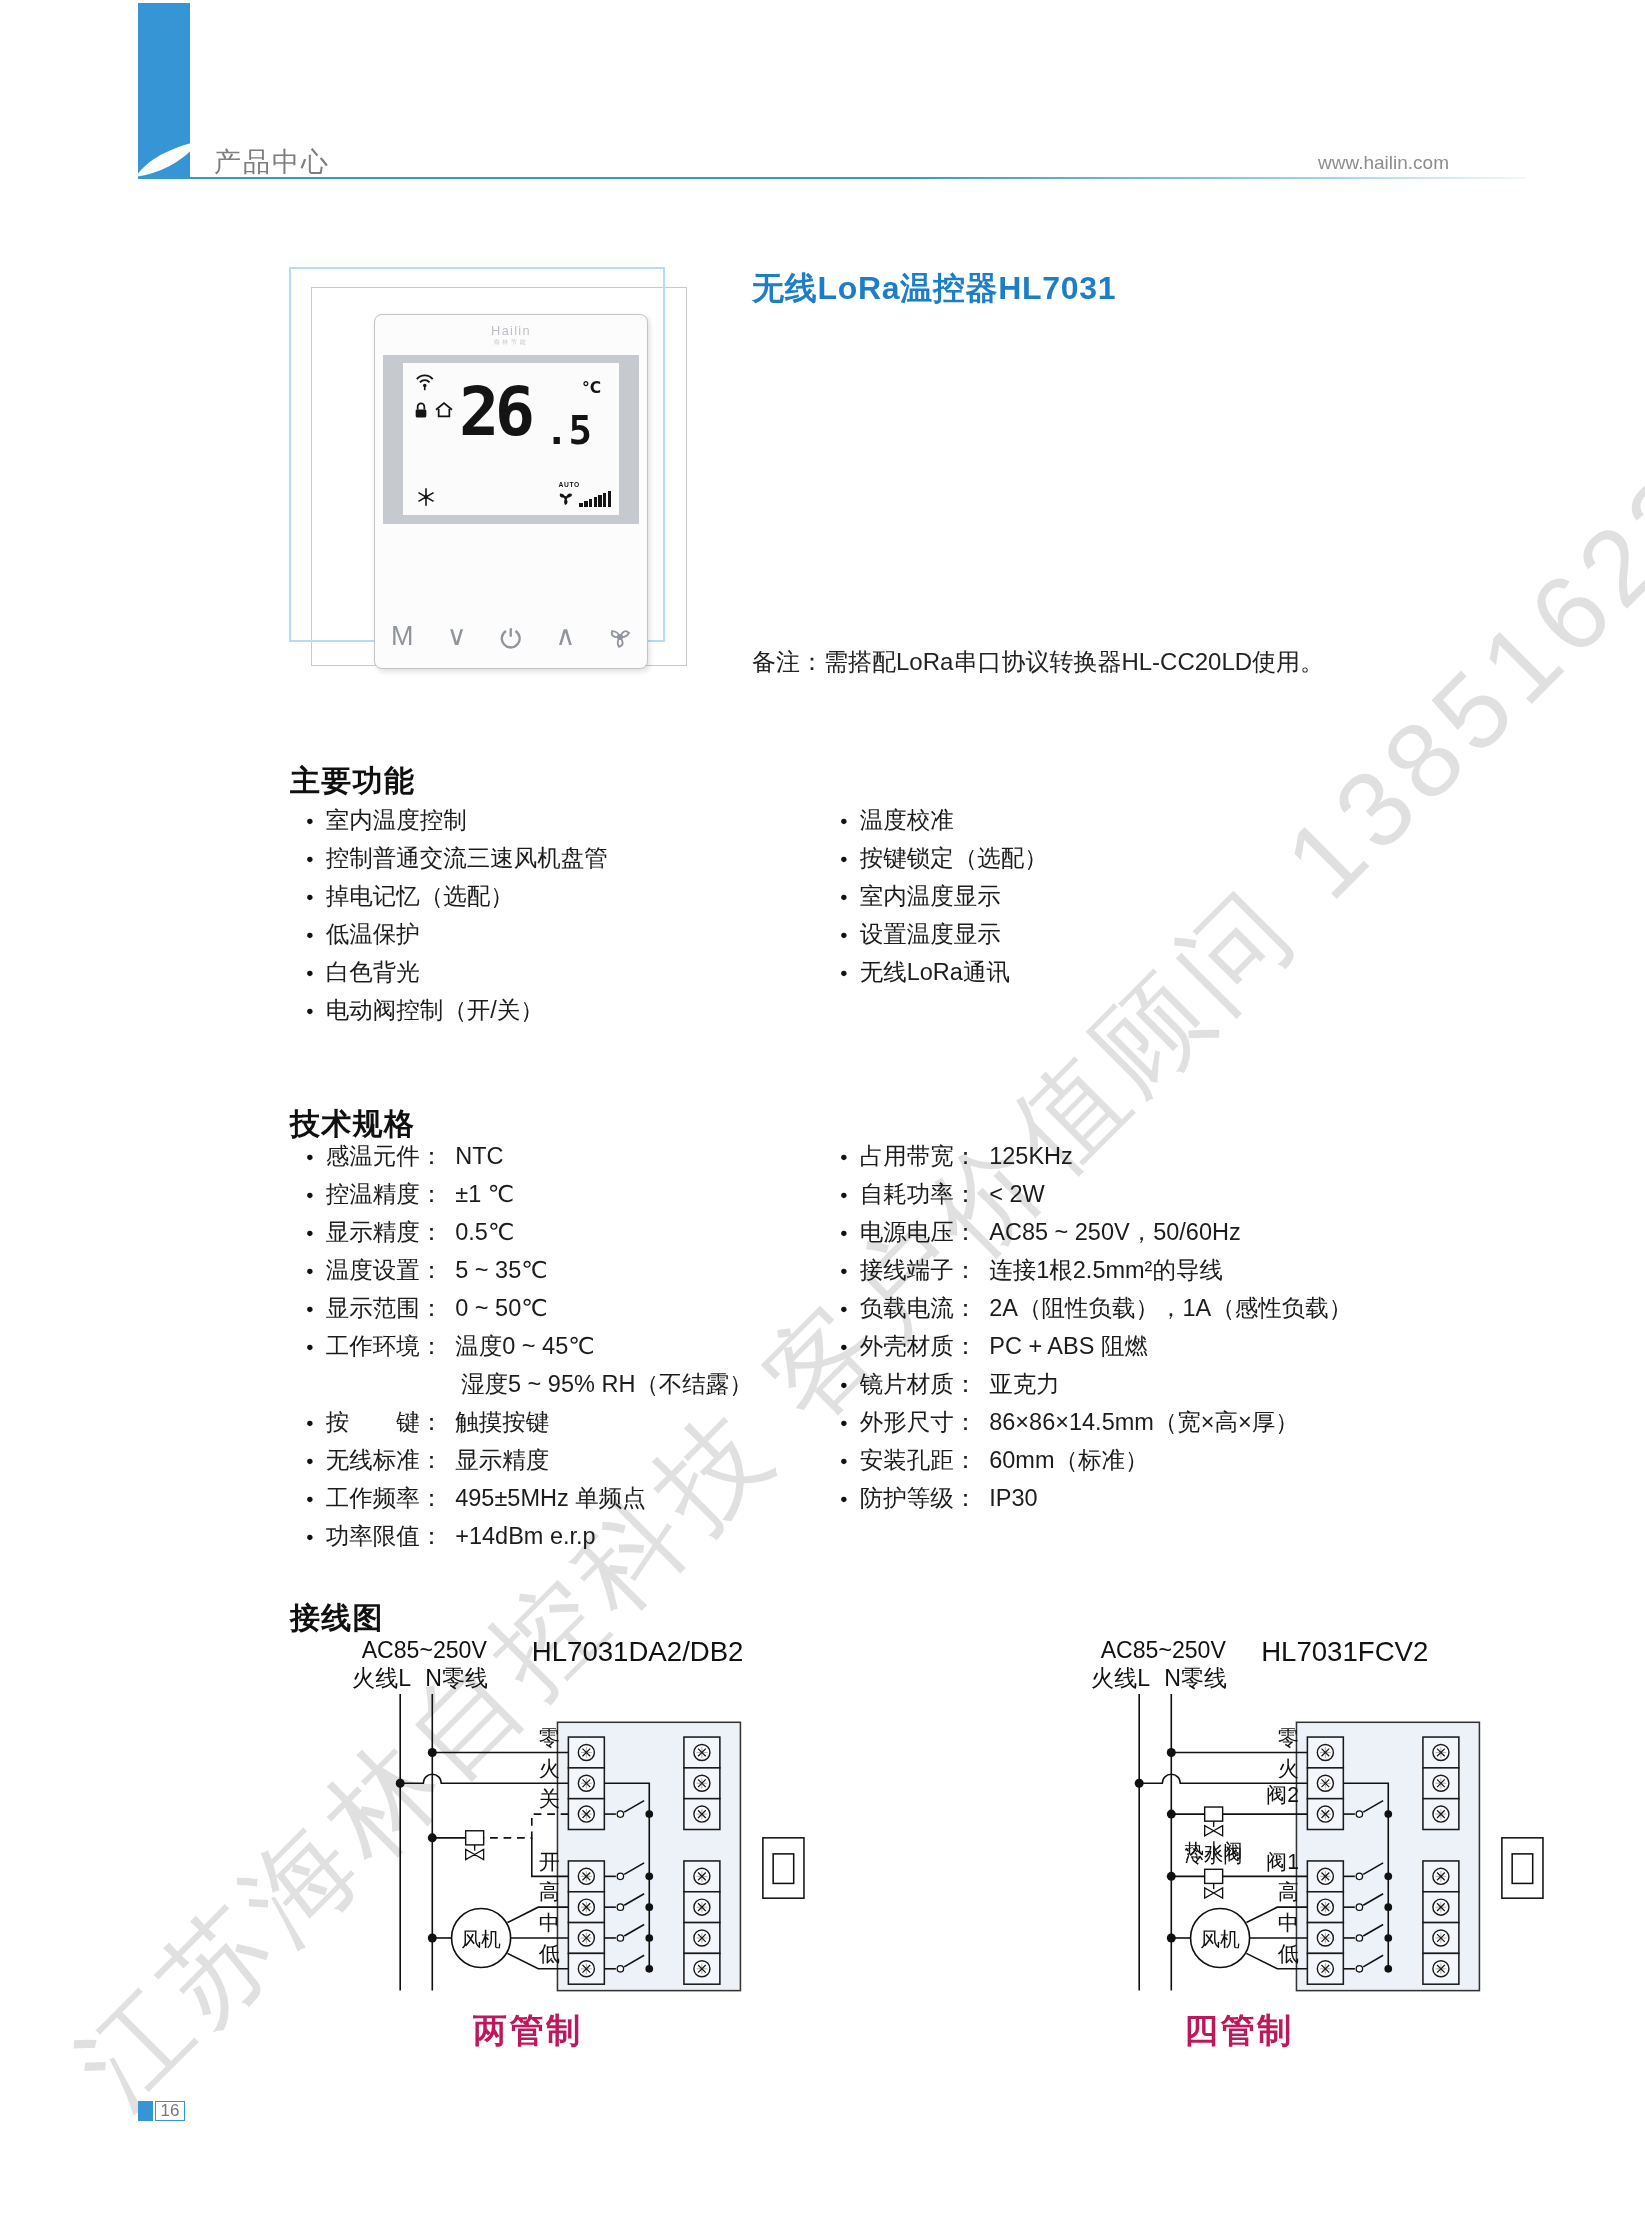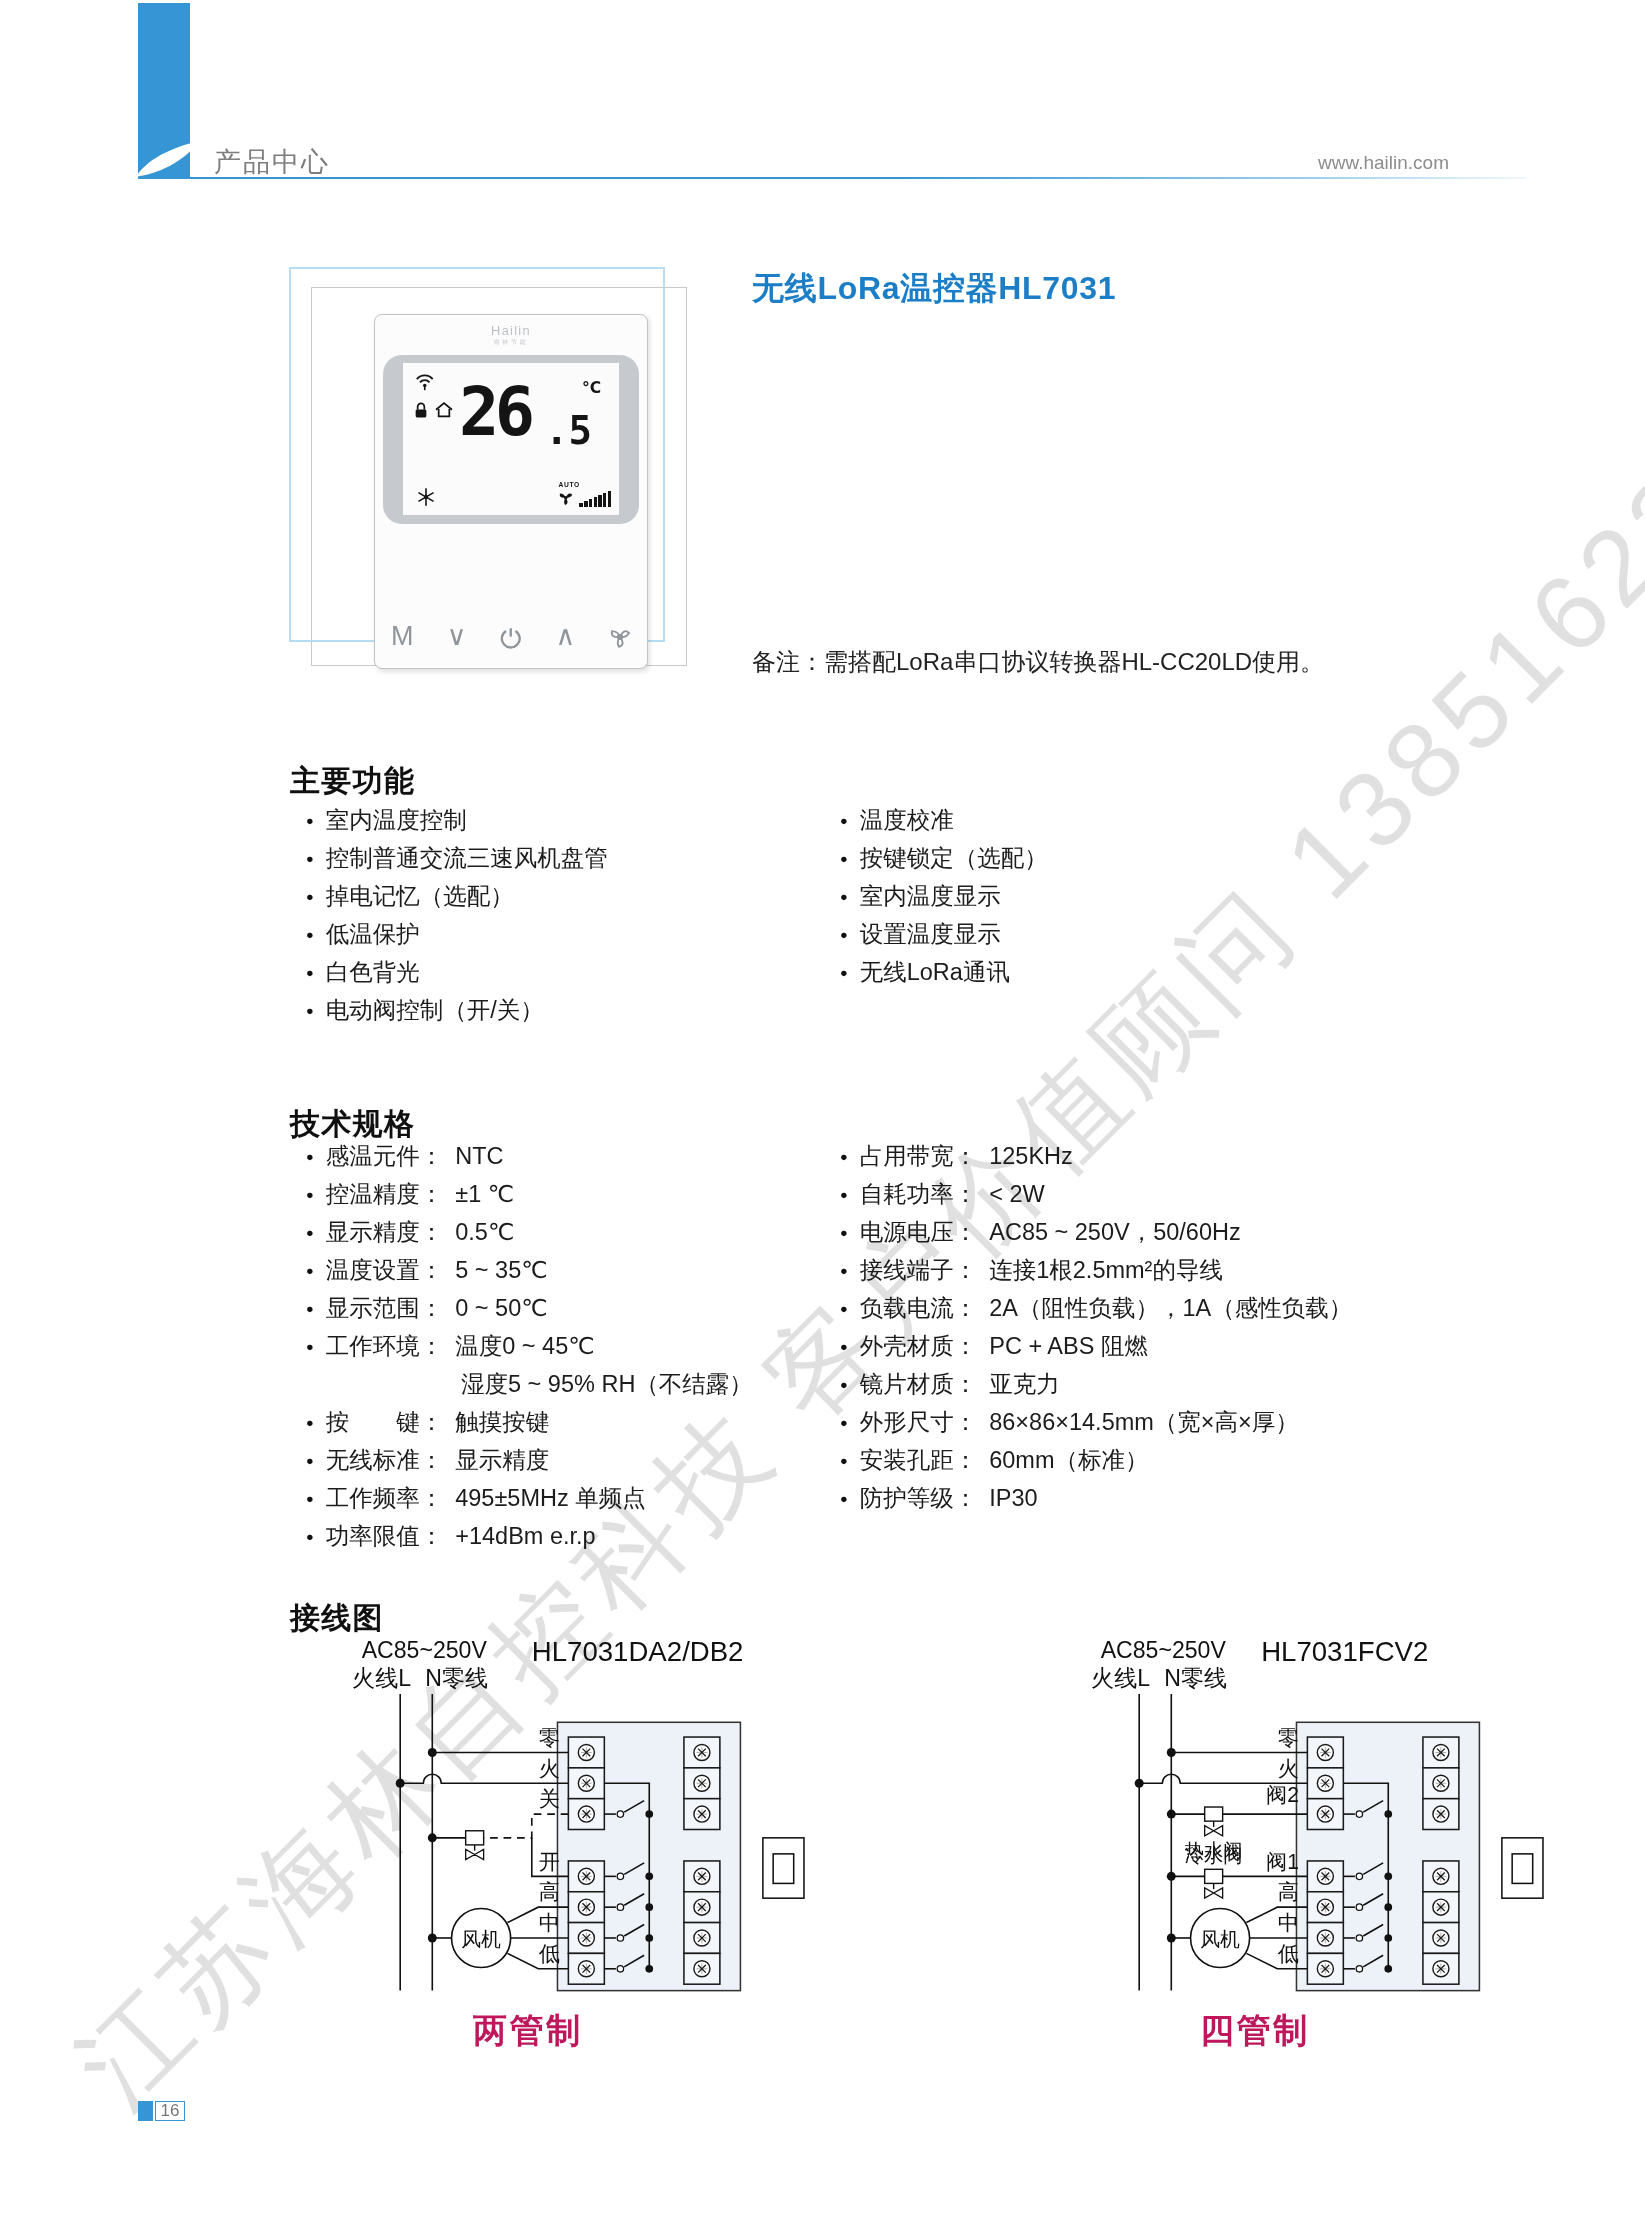--- a/index.html
+++ b/index.html
@@ -20,21 +20,21 @@
              font-size:107px; letter-spacing:9.4px; color:rgba(0,0,0,0.12); white-space:nowrap; z-index:1;}
 
   
   .frame-gray{position:absolute; left:311px; top:287px; width:376px; height:379px; border:1.3px solid #c9c9c9;}
   .frame-blue{position:absolute; left:289px; top:267px; width:376px; height:375px; border:2px solid #b5dcf0;}
   .thermo{position:absolute; left:374px; top:314px; width:274px; height:355px; background:#fcfcfd;
           border:1.3px solid #c3c3c3; border-radius:8px; box-shadow:2px 2.7px 5.4px rgba(0,0,0,.12); z-index:2;}
   .brand{height:40px; display:flex; flex-direction:column; align-items:center; justify-content:center; color:#b6bac0;}
   .brand .b1{font-size:12.8px; letter-spacing:1.3px; opacity:.9;}
   .brand .b2{font-size:6px; letter-spacing:2.7px; opacity:.8;}
-  .bezel{margin:0 8px; height:169px; background:#c6cacf; position:relative;border-radius:19px;}
+  .bezel{margin:0 8px; height:169px; background:#c6cacf; position:relative;}
   .lcd{position:absolute; left:20px; right:20px; top:8px; bottom:9.4px; background:#fbfbfb;}
   .lcd svg{display:block;}
   .ic-wifi{position:absolute; left:10.7px; top:9.4px;}
   .ic-lock{position:absolute; left:10px; top:39px;}
   .ic-home{position:absolute; left:31px; top:38px;}
   .t-big{position:absolute; left:56px; top:16px; font:700 67px/1 "DejaVu Sans Mono",monospace; letter-spacing:-4.7px; color:#141414;}
   .t-small{position:absolute; left:142px; top:48px; font:700 39px/1 "DejaVu Sans Mono",monospace; color:#141414;}
   .t-unit{position:absolute; left:179px; top:17.5px; font:700 15.5px/1 "DejaVu Sans",sans-serif; color:#141414;}
   .ic-snow{position:absolute; left:13.4px; bottom:8px;}
   .fanstat{position:absolute; right:8px; bottom:8px; display:flex; align-items:flex-end;}
@@ -70,21 +70,21 @@
   .sp li{min-height:38px;}
   .sp .row{height:38px; display:flex; align-items:center;}
   .val{margin-left:12px;}
   .cont{margin-left:155px; height:38px; display:flex; align-items:center;}
 
   
   .fig{position:absolute; top:1626px; width:591px; height:437px; z-index:2;}
   #fig1{left:339px;} #fig2{left:1078px;}
   .fig svg{width:591px; height:398px; display:block;}
   .fig-cap{position:absolute; top:382px; font-size:34px; color:#be185d; letter-spacing:2.7px; transform:translateX(-50%);font-weight:bold;}
-  #fig1 .fig-cap{left:189px;} #fig2 .fig-cap{left:161px;margin-left:16px;}
+  #fig1 .fig-cap{left:189px;} #fig2 .fig-cap{left:161px;}
   .wire{stroke:#111; stroke-width:2.5; fill:none;}
   .wire-d{stroke:#111; stroke-width:2.5; fill:none; stroke-dasharray:12 9;}
   .dg-text{fill:#111;}
 
   
   .page-badge{position:absolute; left:138px; top:2101px; display:flex; height:20px; z-index:2;}
   .pb-blue{width:15px; background:var(--accent);}
   .pb-box{width:30px; margin-left:2px; border:1.3px solid var(--accent); background:#fff; color:#777;
           font-size:17px; display:flex; align-items:center; justify-content:center;}
 </style>

